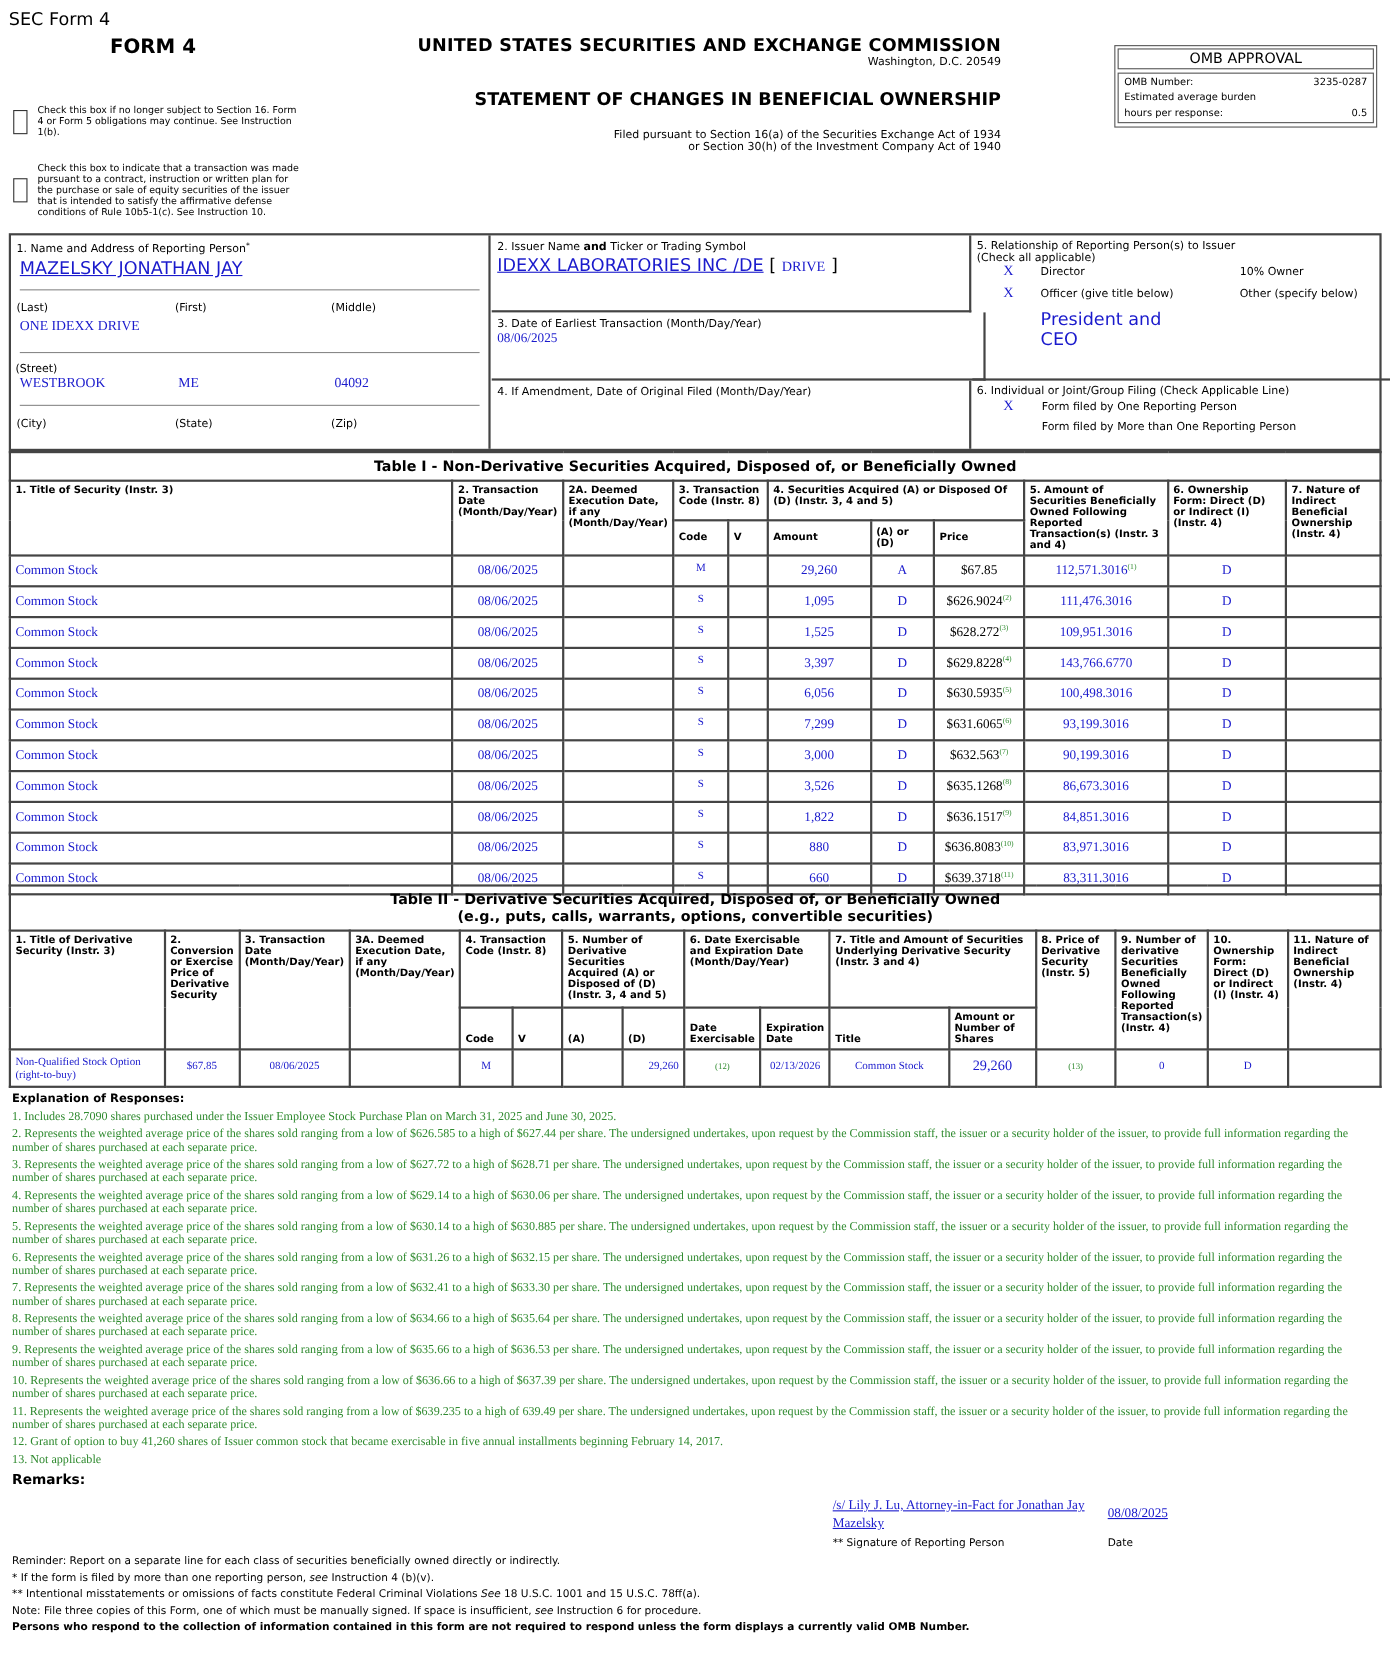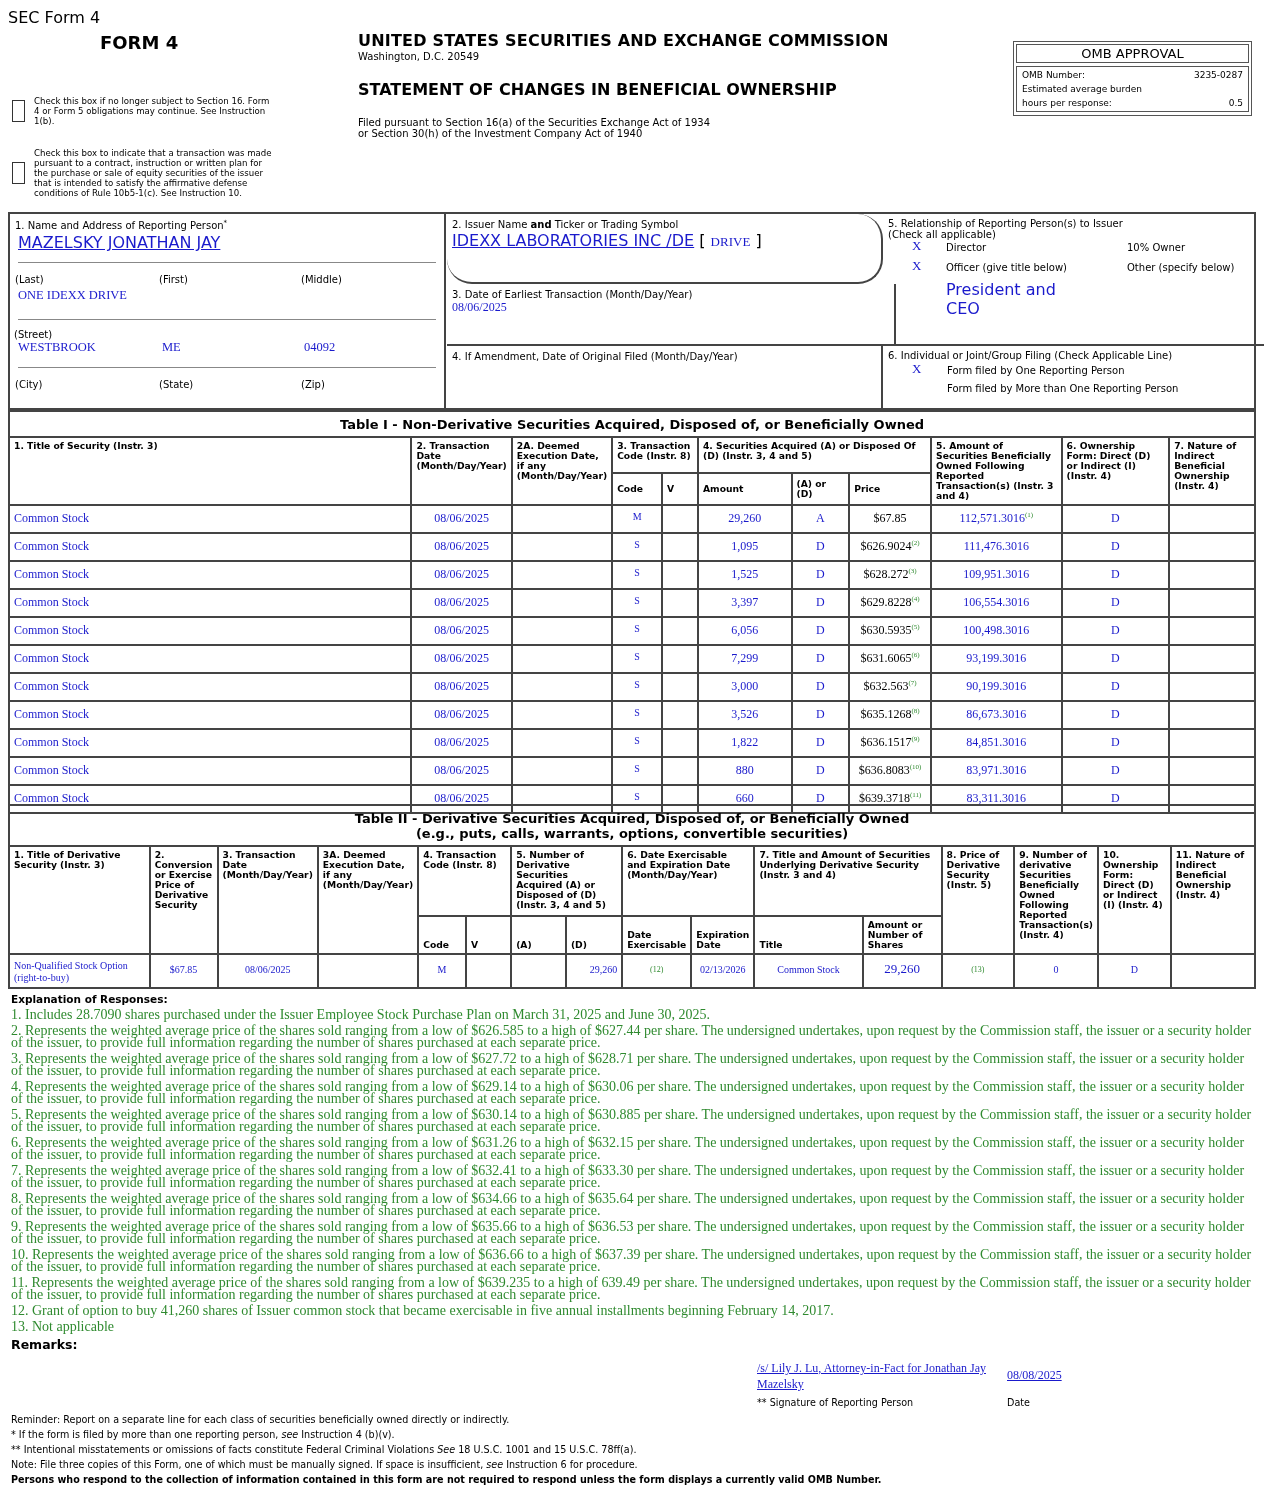--- a/index.html
+++ b/index.html
@@ -10,21 +10,21 @@
     color: #000;
     position: relative;
   }
   .serif { font-family: "Liberation Serif", serif; }
   .blue { color: #1a1acc; }
   a.blue { color: #1a1acc; text-decoration: underline; }
 
   
   .doc-title { position: absolute; left: 8px; top: 8px; font-size: 16px; }
   .form4 { position: absolute; left: 100px; top: 32px; font-size: 18px; font-weight: bold; }
-  .agency { position: absolute; left: 358px; top: 31px; width: 540px; text-align: left; }
+  .agency { position: absolute; left: 370px; top: 31px; width: 540px; text-align: right; }
   .agency .name { font-size: 16px; font-weight: bold; letter-spacing: 0.2px; }
   .agency .city { font-size: 10px; margin-top: 1px; }
   .agency .stmt { font-size: 16px; font-weight: bold; margin-top: 18px; }
   .agency .filed { font-size: 10px; margin-top: 18px; line-height: 11px; }
 
   .omb { position: absolute; left: 1013px; top: 41px; width: 239px; height: 75px; border: 1px solid #555; padding: 2px; }
   .omb .omb-title { border: 1px solid #555; text-align: center; font-size: 13px; height: 19px; line-height: 18px; }
   .omb .omb-body { border: 1px solid #555; margin-top: 3px; padding: 1px 5px; font-size: 9px; line-height: 14px; }
   .omb .row { display: flex; justify-content: space-between; }
 
@@ -32,21 +32,21 @@
   .check .box { width: 13px; height: 22px; border: 1.5px solid #333; margin-right: 9px; flex: none; }
   .check .txt { font-size: 8.6px; line-height: 10px; width: 240px; }
   .check1 { top: 96px; }
   .check2 { top: 148px; }
 
   
   .info { position: absolute; left: 8px; top: 212px; width: 1248px; height: 198px; border: 2px solid #444; }
   .cell { position: absolute; font-size: 10px; }
   .cell-label { font-size: 10px; }
   .box1 { left: 0; top: 0; width: 436px; height: 194px; border-right: 2px solid #444; padding: 5px 5px; }
-  .box2 { left: 437px; top: 0; width: 436px; height: 70px; border-bottom: 2px solid #444; border-right: 2px solid #444; padding: 5px 5px; border-radius: 25px; }
+  .box2 { left: 437px; top: 0; width: 436px; height: 70px; border-bottom: 2px solid #444; border-right: 2px solid #444; padding: 5px 5px; }
   .box3 { left: 437px; top: 70px; width: 449px; height: 62px; border-bottom: 2px solid #444; border-right: 2px solid #444; padding: 5px 5px; }
   .box4 { left: 437px; top: 132px; width: 436px; height: 62px; border-right: 2px solid #444; padding: 5px 5px; }
   .box5 { left: 874px; top: 0; width: 429px; height: 132px; border-bottom: 2px solid #444; padding: 4px 4px; }
   .box6 { left: 874px; top: 132px; width: 370px; height: 62px; padding: 4px 4px; }
   .hr { border-top: 1px solid #888; margin: 0 3px; }
   .addr-row { display: flex; font-size: 10px; }
   .addr-row span { display: inline-block; }
   .c1 { width: 144px; } .c2 { width: 142px; } .c3 { width: 120px; }
 
   
@@ -56,21 +56,21 @@
   .tbl th { font-weight: bold; text-align: left; line-height: 10px; }
   .tbl .caption { text-align: center; font-size: 13px; font-weight: bold; padding: 5px 0 4px; line-height: 15px; }
   .tbl td.val { font-family: "Liberation Serif", serif; font-size: 12px; color: #1a1acc; text-align: center; vertical-align: top; padding-top: 5px; height: 28px; }
   .tbl td.val.left { text-align: left; }
   .tbl td.small { font-size: 10px; }
   sup.fn { font-size: 7px; color: #2f8a2f; vertical-align: super; line-height: 0; }
   .price { color: #000; }
 
   .expl { position: absolute; left: 11px; top: 993px; width: 1245px; }
   .expl .head { font-size: 10.5px; font-weight: bold; margin-bottom: 4px; }
-  .expl .fn-line { font-family: "Liberation Serif", serif; font-size: 14px; color: #2f8a2f; line-height: 12px; margin-bottom: 4px; }
+  .expl .fn-line { font-family: "Liberation Serif", serif; font-size: 11px; color: #2f8a2f; line-height: 12px; margin-bottom: 4px; }
 
   .remarks { position: absolute; left: 11px; top: 1337px; font-size: 12.5px; font-weight: bold; }
   .sig { position: absolute; left: 757px; top: 1360px; font-size: 12px; }
   .sig .sigtext { width: 248px; display: inline-block; line-height: 16px; }
   .sig .date { position: absolute; left: 250px; top: 8px; white-space: nowrap; }
   .sig-labels { position: absolute; left: 757px; top: 1397px; font-size: 9.6px; }
   .sig-labels .d { position: absolute; left: 250px; top: 0; }
 
   .footer { position: absolute; left: 11px; top: 1412px; font-size: 9.6px; line-height: 15px; }
   .footer .bold { font-weight: bold; }
@@ -267,21 +267,21 @@
       </tr>
       <tr>
         <td class="val left">Common Stock</td>
         <td class="val">08/06/2025</td>
         <td class="val"></td>
         <td class="val small">S</td>
         <td class="val"></td>
         <td class="val">3,397</td>
         <td class="val">D</td>
         <td class="val"><span class="price">$629.8228</span><sup class="fn">(4)</sup></td>
-        <td class="val"><span>106,554.3016</span><sup class="fn"></sup></td>
+        <td class="val"><span>143,766.6770</span><sup class="fn"></sup></td>
         <td class="val">D</td>
         <td class="val"></td>
       </tr>
       <tr>
         <td class="val left">Common Stock</td>
         <td class="val">08/06/2025</td>
         <td class="val"></td>
         <td class="val small">S</td>
         <td class="val"></td>
         <td class="val">6,056</td>

